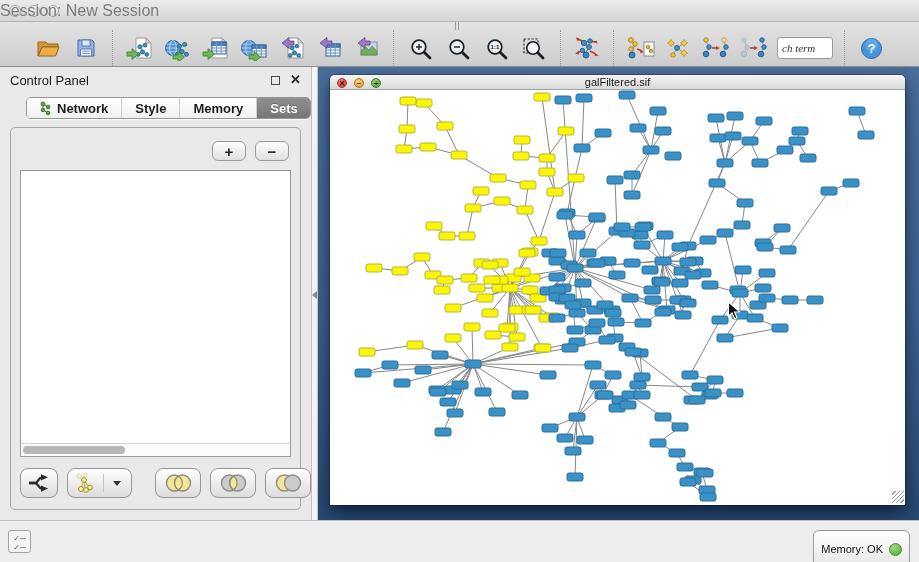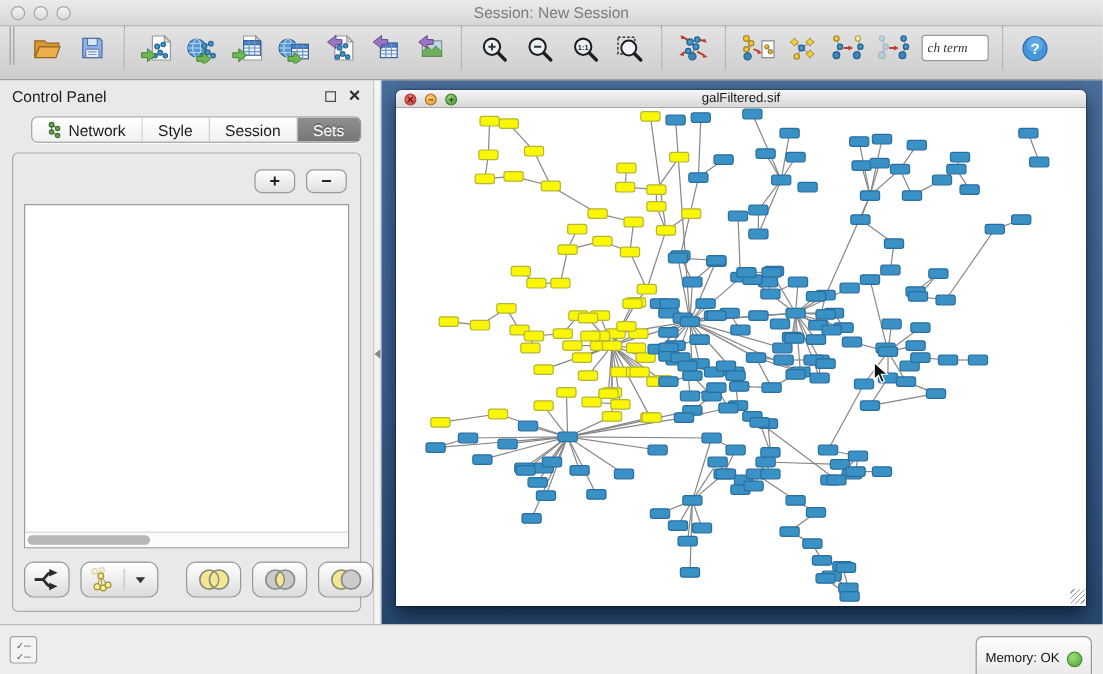--- a/index.html
+++ b/index.html
@@ -5,26 +5,26 @@
   * { margin:0; padding:0; box-sizing:border-box; }
   html,body { width:919px; height:562px; overflow:hidden;
     font-family:"Liberation Sans", sans-serif; background:#ececec; position:relative; }
 
   
   .titlebar { height:22px; background:linear-gradient(#ebebeb,#d6d6d6);
     border-bottom:1px solid #b4b4b4; display:flex; align-items:center; position:relative; }
   .traffic { display:flex; gap:7px; margin-left:9px; }
   .traffic span { width:12px; height:12px; border-radius:50%;
     background:linear-gradient(#f7f7f7,#d9d9d9); border:1px solid #a6a6a6; display:block; }
-  .win-title { position:absolute; left:0; right:0; text-align:center;
-    font-size:13px; color:#7c7c7c; }
+  .win-title { position:absolute; left:0; right:0; 
+    font-size:16px; color:#7c7c7c; }
 
   
   .toolbar { height:45px; background:linear-gradient(#e3e3e3,#cdcdcd);
-    border-bottom:1px solid #8f8f8f; display:flex; align-items:flex-start; padding:0 6px; }
+    border-bottom:1px solid #8f8f8f; display:flex; align-items:center; padding:0 6px;flex-direction:column; }
   .tb-handle { width:4px; height:32px; border-left:1px solid #9e9e9e;
     border-right:1px solid #9e9e9e; margin:0 8px 0 2px; }
   .tb-icon { width:30px; height:30px; display:flex; align-items:center;
     justify-content:center; margin:0 4px; }
   .tb-sep { width:0; height:36px; border-left:1px dotted #9a9a9a; margin:0 7px; }
   .tb-search { width:56px; height:22px; border:1px solid #9a9a9a; border-radius:3px;
     font-style:italic; font-size:11px; padding:0 4px; color:#333; background:#fff;
     font-family:"Liberation Serif", serif; margin:0 4px; }
 
   
@@ -33,21 +33,21 @@
   
   .control-panel { width:312px; background:#e9e9e9; display:flex; flex-direction:column;
     border-right:1px solid #c2c2c2; }
   .cp-header { height:26px; display:flex; align-items:center; padding:0 10px;
     font-size:13px; color:#1d1d1d; }
   .cp-header .sp { flex:1; }
   .float-btn { width:9px; height:9px; border:1.5px solid #4a4a4a; margin-right:10px; }
   .close-btn { font-size:13px; font-weight:bold; color:#2b2b2b; line-height:10px; }
   .cp-tabs { height:30px; display:flex; align-items:center; padding-left:26px; }
   .segmented { display:flex; border:1px solid #979797; border-radius:5px; overflow:hidden;
-    background:#fdfdfd; height:22px; box-shadow:0 1px 0 rgba(255,255,255,.7); }
+    background:#fdfdfd; height:22px; box-shadow:0 1px 0 rgba(255,255,255,.7);font-weight:bold; }
   .seg { padding:0 13px; font-size:13px; color:#1c1c1c; display:flex; align-items:center;
     gap:5px; border-right:1px solid #cfcfcf; background:linear-gradient(#fff,#f0f0f0); }
   .seg:last-child { border-right:none; }
   .seg.sel { background:linear-gradient(#909090,#767676); color:#fff;
     text-shadow:0 -1px 0 rgba(0,0,0,.25); }
 
   .sets-panel { flex:1; margin:4px 10px 10px 10px; border:1px solid #a9a9a9; border-radius:5px;
     background:#e9e9e9; display:flex; flex-direction:column; padding:8px 9px; }
   .pm-row { height:30px; display:flex; justify-content:flex-end; align-items:center;
     gap:9px; padding-right:2px; }
@@ -457,21 +457,21 @@
                 <circle cx="3" cy="9" r="1.8" fill="#63a94f" stroke="#3c6d2f"></circle>
                 <circle cx="8" cy="12" r="1.8" fill="#63a94f" stroke="#3c6d2f"></circle>
               </svg>
             </span>
             <span>Network</span>
           </div>
           <div class="seg">
             <span>Style</span>
           </div>
           <div class="seg">
-            <span>Session</span>
+            <span>Memory</span>
           </div>
           <div class="seg sel">
             <span>Sets</span>
           </div>
         </div>
     </div>
     <div class="sets-panel">
       <div class="pm-row">
         <button class="pm-btn">+</button>
         <button class="pm-btn">−</button>

